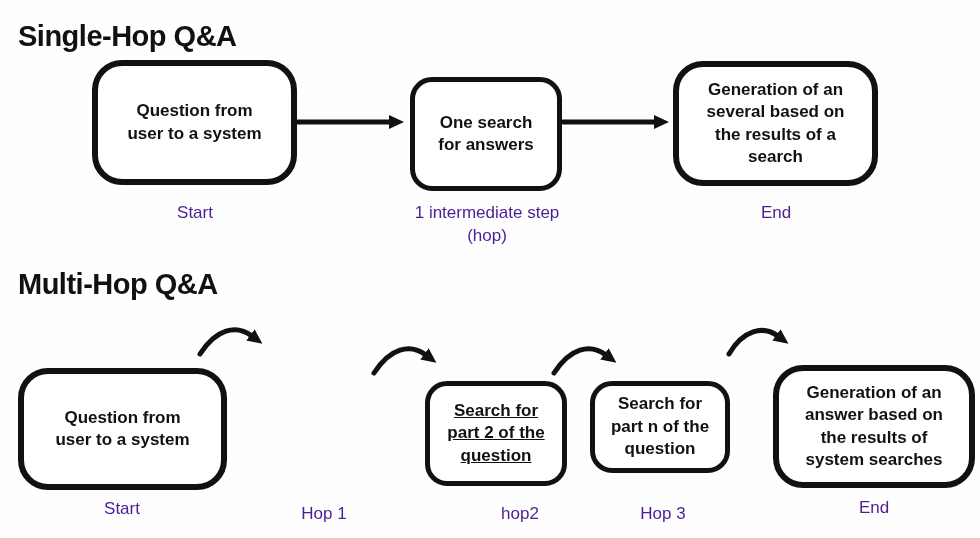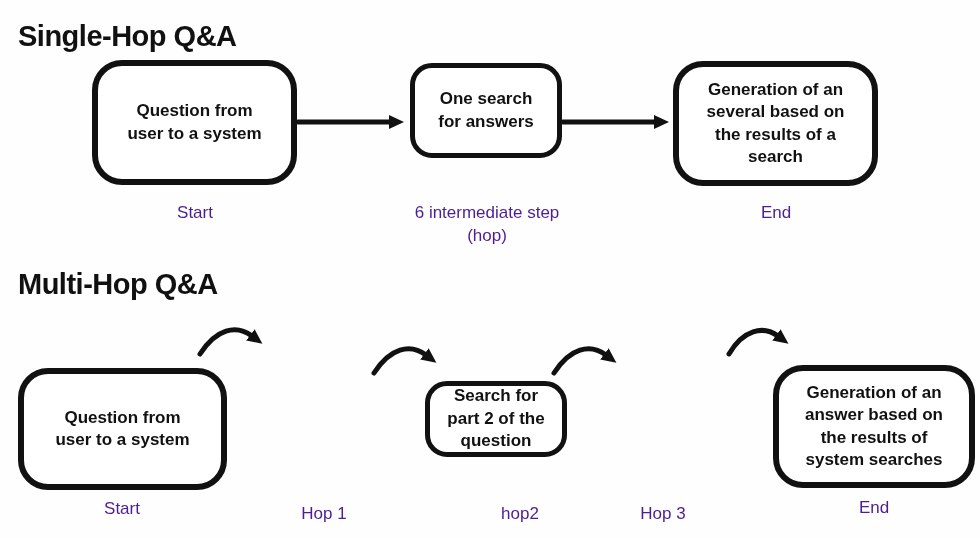--- a/index.html
+++ b/index.html
@@ -82,60 +82,63 @@
   <div class="title t1">Single-Hop Q&amp;A</div>
 
   <div class="box" style="left:92px; top:60px; width:205px; height:125px;">
     <span class="box-text w140">Question from user to a system</span>
   </div>
 
   <svg class="conn" style="left:295px; top:110px;" width="116" height="24">
     <line x1="3" y1="12" x2="96" y2="12" marker-end="url(#ah)"></line>
   </svg>
 
-  <div class="box small" style="left:410px; top:63px; width:152px; height:95px;">
+  <div class="box small" style="left:410px; top:77px; width:152px; height:114px;">
     <span class="box-text w110">One search for answers</span>
   </div>
 
   <svg class="conn" style="left:560px; top:110px;" width="116" height="24">
     <line x1="3" y1="12" x2="96" y2="12" marker-end="url(#ah)"></line>
   </svg>
 
   <div class="box" style="left:673px; top:61px; width:205px; height:125px;">
     <span class="box-text w145">Generation of an several based on the results of a search</span>
   </div>
 
   <div class="flow-label" style="left:120px; top:202px; width:150px;">Start</div>
-  <div class="flow-label" style="left:397px; top:202px; width:180px;">6 intermediate step
+  <div class="flow-label" style="left:397px; top:202px; width:180px;">1 intermediate step
 (hop)</div>
   <div class="flow-label" style="left:701px; top:202px; width:150px;">End</div>
 
   <div class="title t2">Multi-Hop Q&amp;A</div>
 
   <div class="box" style="left:18px; top:368px; width:209px; height:122px;">
     <span class="box-text w140">Question from user to a system</span>
   </div>
 
   <svg class="conn" style="left:196px; top:321px;" width="72" height="36">
     <path class="curve" d="M4,33 C20,8 40,3 56,15" marker-end="url(#ah)"></path>
   </svg>
 
 
   <svg class="conn" style="left:370px; top:342px;" width="72" height="34">
     <path class="curve" d="M4,31 C20,6 40,1 56,13" marker-end="url(#ah)"></path>
   </svg>
 
-  <div class="box small" style="left:425px; top:381px; width:142px; height:76px;">
+  <div class="box small" style="left:425px; top:381px; width:142px; height:105px;text-decoration:underline;">
     <span class="box-text w105">Search for part 2 of the question</span>
   </div>
 
   <svg class="conn" style="left:550px; top:342px;" width="72" height="34">
     <path class="curve" d="M4,31 C20,6 40,1 56,13" marker-end="url(#ah)"></path>
   </svg>
 
+  <div class="box small" style="left:590px; top:381px; width:140px; height:92px;">
+    <span class="box-text w105">Search for part n of the question</span>
+  </div>
 
   <svg class="conn" style="left:725px; top:324px;" width="68" height="34">
     <path class="curve" d="M4,30 C18,6 38,1 53,12" marker-end="url(#ah)"></path>
   </svg>
 
   <div class="box" style="left:773px; top:365px; width:202px; height:123px;">
     <span class="box-text w155">Generation of an answer based on the results of system searches</span>
   </div>
 
   <div class="flow-label" style="left:47px; top:498px; width:150px;">Start</div>

